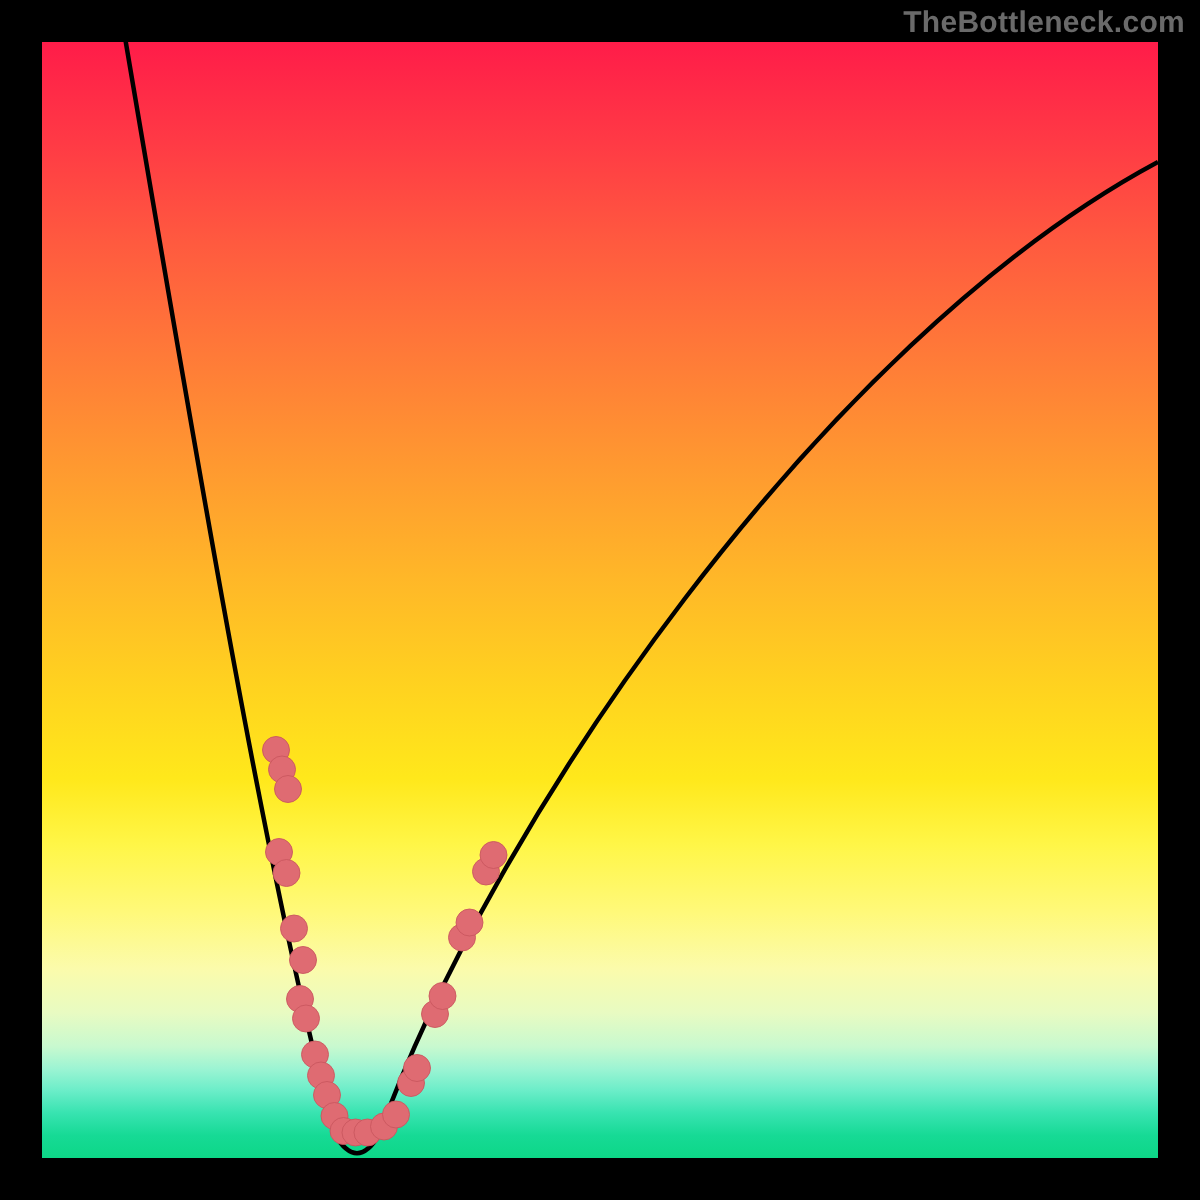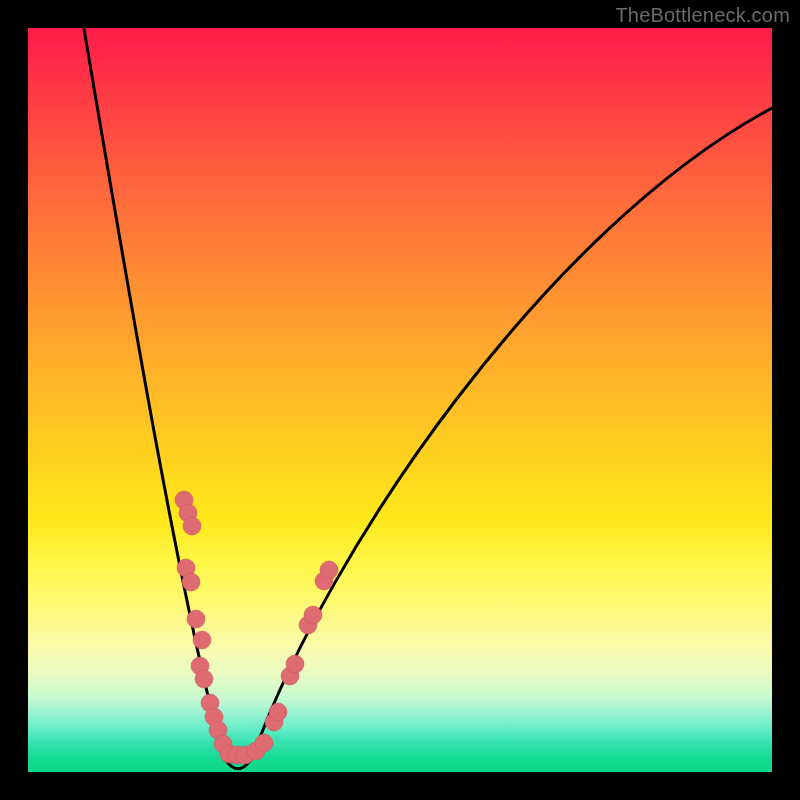--- a/index.html
+++ b/index.html
@@ -54,21 +54,21 @@
       #16da95 98%,
       #0dd787 100%
     );
   }
   .watermark {
     position: absolute;
     top: 4px;
     right: 10px;
     color: #6a6a6a;
     font-size: 20px;
-    font-weight: 400;
+    font-weight: 700;
     letter-spacing: 0.2px;
     user-select: none;
   }
   svg.curve {
     position: absolute;
     left: 0;
     top: 0;
     width: 100%;
     height: 100%;
   }

